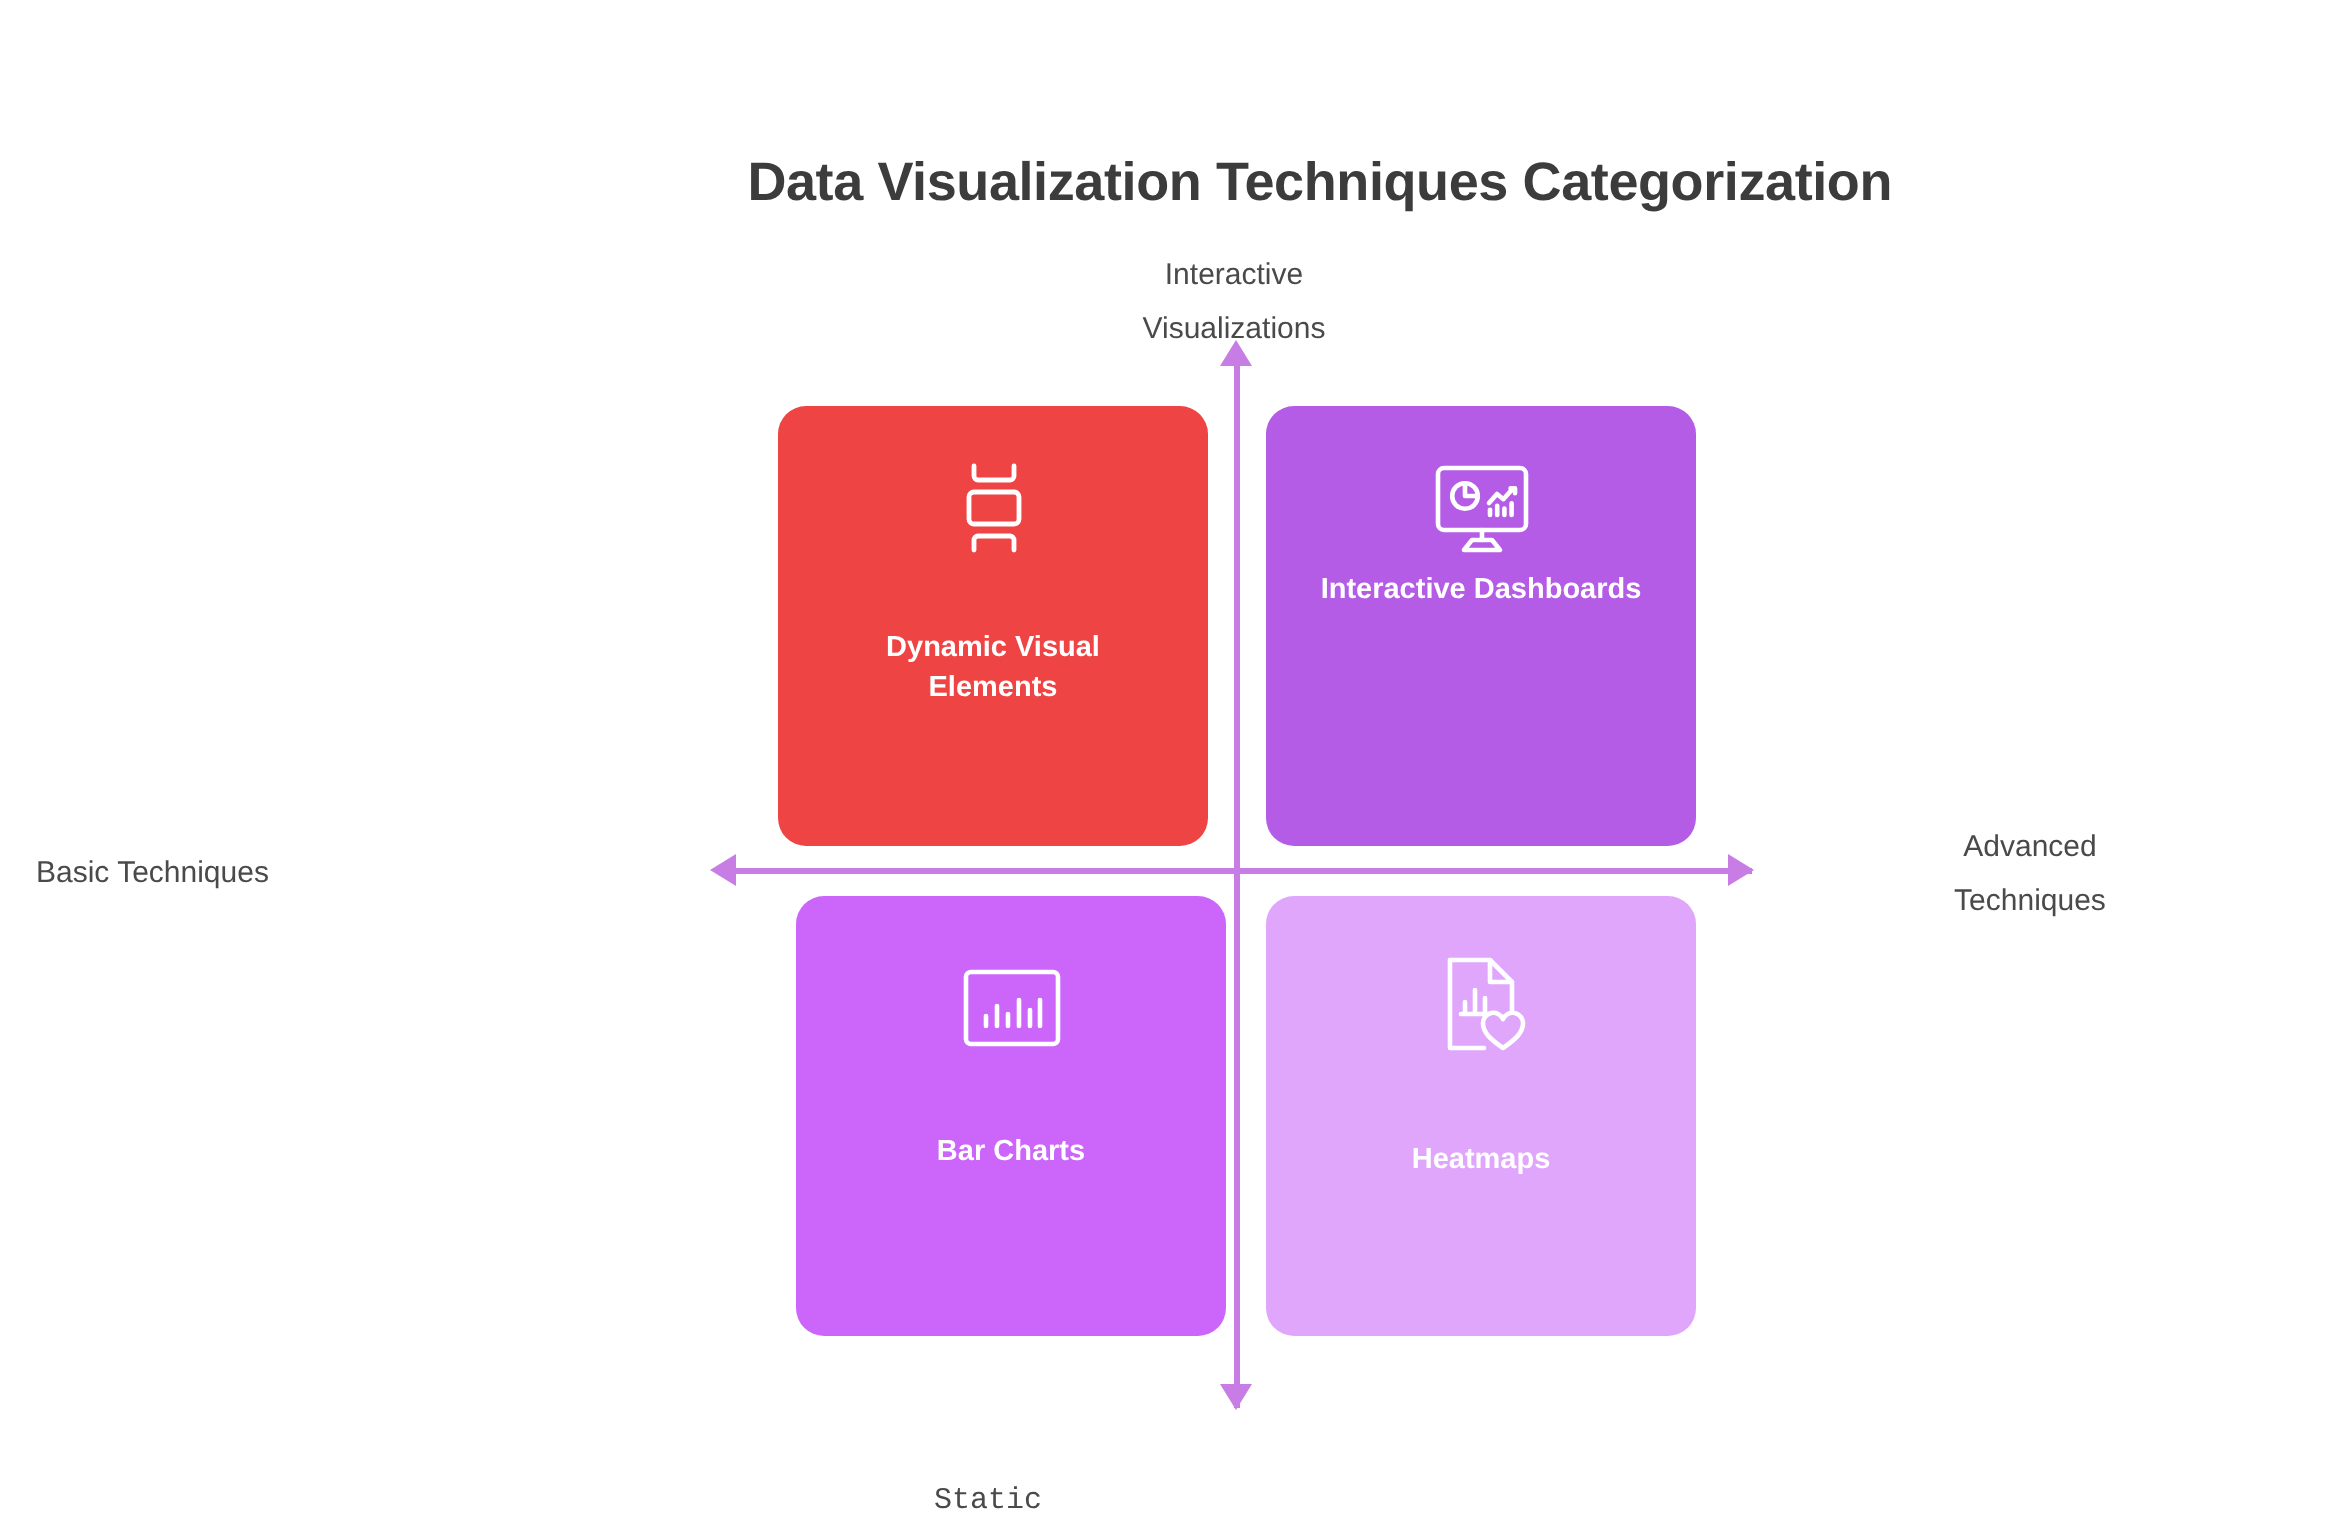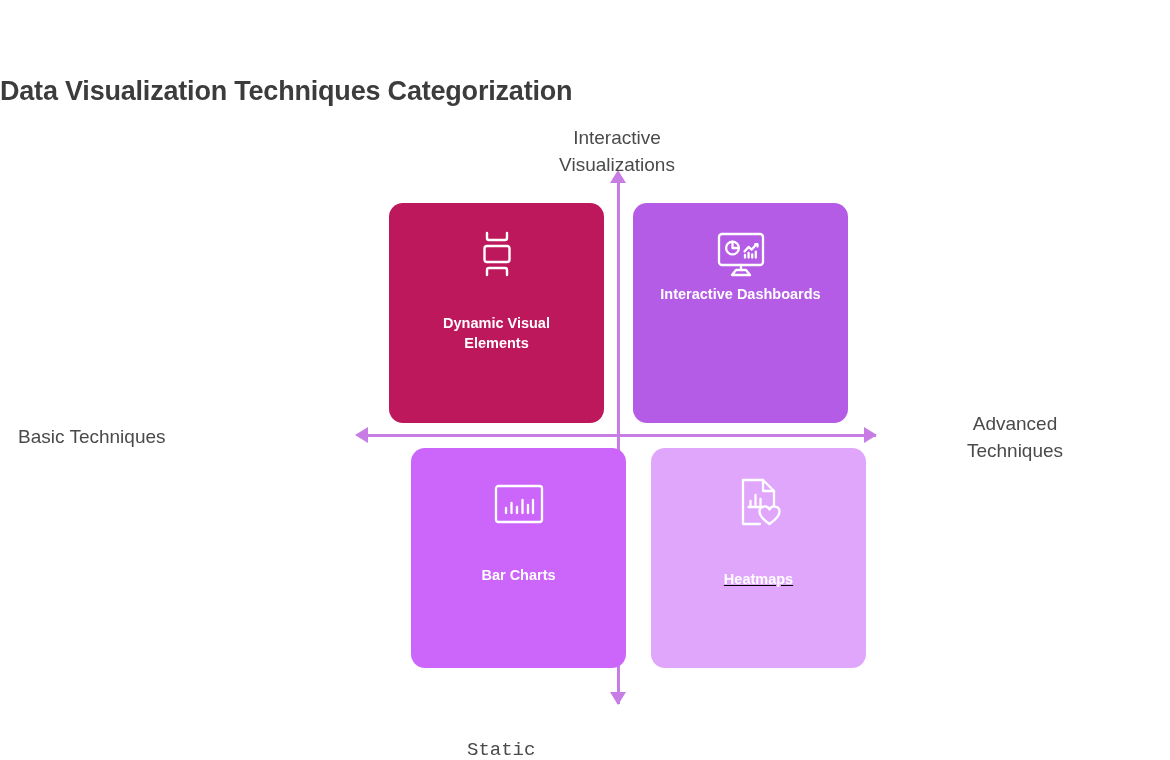--- a/index.html
+++ b/index.html
@@ -13,21 +13,21 @@
     font-family: "Liberation Sans", sans-serif;
     overflow: hidden;
     position: relative;
   }
 
   #page-title {
     position: absolute;
     top: 58px;
     left: 0;
     width: 946px;
-    text-align: left;
+    text-align: right;
     font-size: 27px;
     font-weight: bold;
     color: #3c3c3c;
     letter-spacing: -0.2px;
   }
 
   
   #matrix {
     position: absolute;
     left: 0;
@@ -84,21 +84,21 @@
     top: 427px;
     border-top: 8px solid transparent;
     border-bottom: 8px solid transparent;
     border-left: 13px solid #c77de4;
   }
 
   
   .axis-label {
     position: absolute;
     color: #4a4a4a;
-    font-size: 19px;
+    font-size: 15px;
     line-height: 27px;
     white-space: pre-line;
   }
   #label-top {
     left: 467px;
     top: 124px;
     width: 300px;
     text-align: center;
   }
   #label-bottom {
@@ -141,47 +141,46 @@
     line-height: 20px;
     text-align: center;
     width: 190px;
     white-space: pre-line;
   }
 
   
   #card-dynamic-visual-elements {
     left: 389px;
     top: 203px;
-    background: #be185d;
+    background: #ef4444;
   }
   #card-dynamic-visual-elements .card-icon { margin-top: 25px; }
   #card-dynamic-visual-elements .card-label { margin-top: 29px; }
 
   #card-interactive-dashboards {
     left: 633px;
     top: 203px;
     background: #b45ce6;
   }
   #card-interactive-dashboards .card-icon { margin-top: 25px; }
   #card-interactive-dashboards .card-label { }
 
   #card-bar-charts {
-    left: 411px;
+    left: 398px;
     top: 448px;
     background: #cc66fb;
     align-items: center;
   }
   #card-bar-charts .card-icon { margin-top: 35px; }
   #card-bar-charts .card-label { margin-top: 36px; }
 
   #card-heatmaps {
-    left: 651px;
+    left: 633px;
     top: 448px;
     background: #e0a6fc;
-    text-decoration: underline;
   }
   #card-heatmaps .card-icon { margin-top: 27px; }
   #card-heatmaps .card-label { margin-top: 36px; }
 </style>
 </head>
 <body>
 
 <h1 id="page-title">Data Visualization Techniques Categorization</h1>
 
 <div id="matrix">

